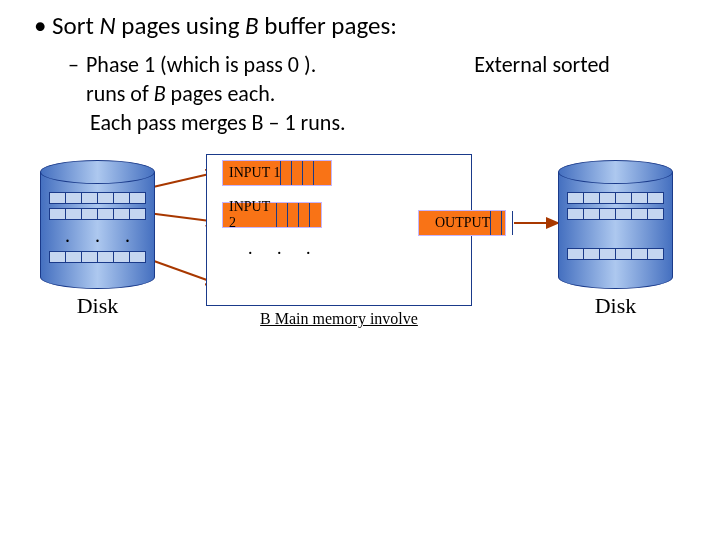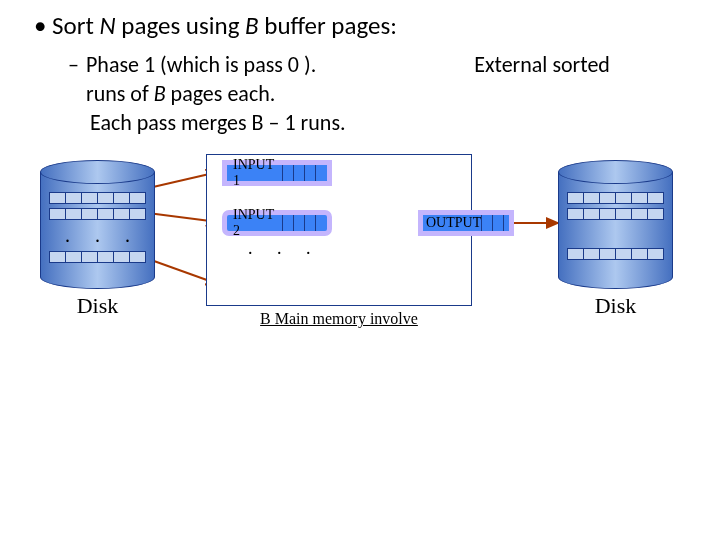--- a/index.html
+++ b/index.html
@@ -23,28 +23,28 @@
   .cyl-bottom { width: 115px; height: 24px; border: 1.5px solid #1a3a8a; border-radius: 50%; background: linear-gradient(to right, #4570c0, #adc8ef, #4570c0); margin-top: -12px; }
   .disk-row { height: 12px; margin: 4px 8px; border: 1px solid #1a3a8a; background: #c5d6f0; display: flex; }
   .disk-row span { flex: 1; border-right: 1px solid #1a3a8a; }
   .disk-row span:last-child { border-right: none; }
   .disk-dots { font-family: "Times New Roman", serif; font-size: 20px; text-align: center; letter-spacing: 10px; padding-left: 10px; margin-top: 2px; color: #000; }
   .disk-label { font-family: "Times New Roman", serif; font-size: 22px; text-align: center; margin-top: 4px; }
 
   .mem-box { position: absolute; left: 178px; top: 4px; width: 266px; height: 152px; border: 1px solid #1a3a8a; background: #fff; }
   .mem-label { font-family: "Times New Roman", serif; font-size: 16px; position: absolute; left: 188px; top: 160px; width: 246px; text-align: center; text-decoration: underline; }
 
-  .buf { position: absolute; height: 26px; border: 5px solid #c4b5fd; background: #3b82f6; display: flex; align-items: center; padding-left: 6px; font-family: "Times New Roman", serif; font-size: 14px; }
+  .buf { position: absolute; height: 26px; border: 1px solid #c4b5fd; background: #f97316; display: flex; align-items: center; padding-left: 6px; font-family: "Times New Roman", serif; font-size: 14px; }
   .buf-cells { display: flex; height: 100%; border-left: 1px solid #1a3a8a; }
   .buf-cells span { width: 11px; border-right: 1px solid #1a3a8a; }
   .buf-cells span:last-child { border-right: none; }
   .in1 { left: 194px; top: 10px; width: 110px; }
-  .in2 { left: 194px; top: 60px; width: 110px; border-radius: 7px; }
+  .in2 { left: 194px; top: 52px; width: 100px; }
   .inb { left: 194px; top: 122px; width: 114px; }
-  .out { left: 390px; top: 60px; width: 96px; padding-left: 3px; }
+  .out { left: 390px; top: 60px; width: 88px; padding-left: 16px; }
   .buf-dots { position: absolute; left: 220px; top: 88px; font-family: "Times New Roman", serif; font-size: 18px; letter-spacing: 10px; }
 
   svg.arrows { position: absolute; left: 0; top: 0; width: 660px; height: 200px; pointer-events: none; }
   line.arrow { stroke: #a83800; stroke-width: 2; marker-end: url(#ah); }
 </style>
 </head>
 <body>
 
 <div class="slide">
   <div class="bullet-main">

